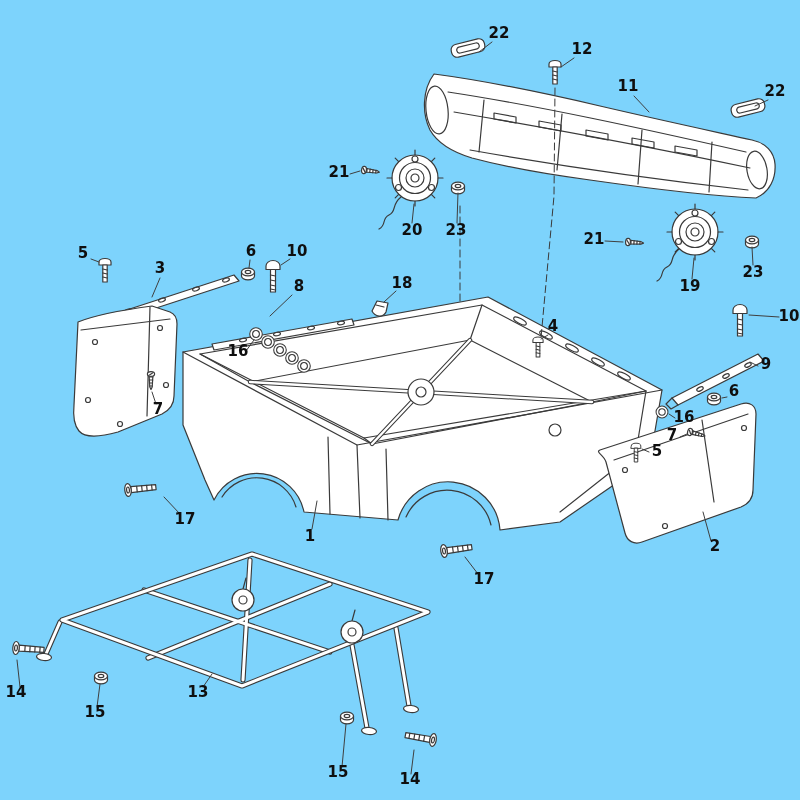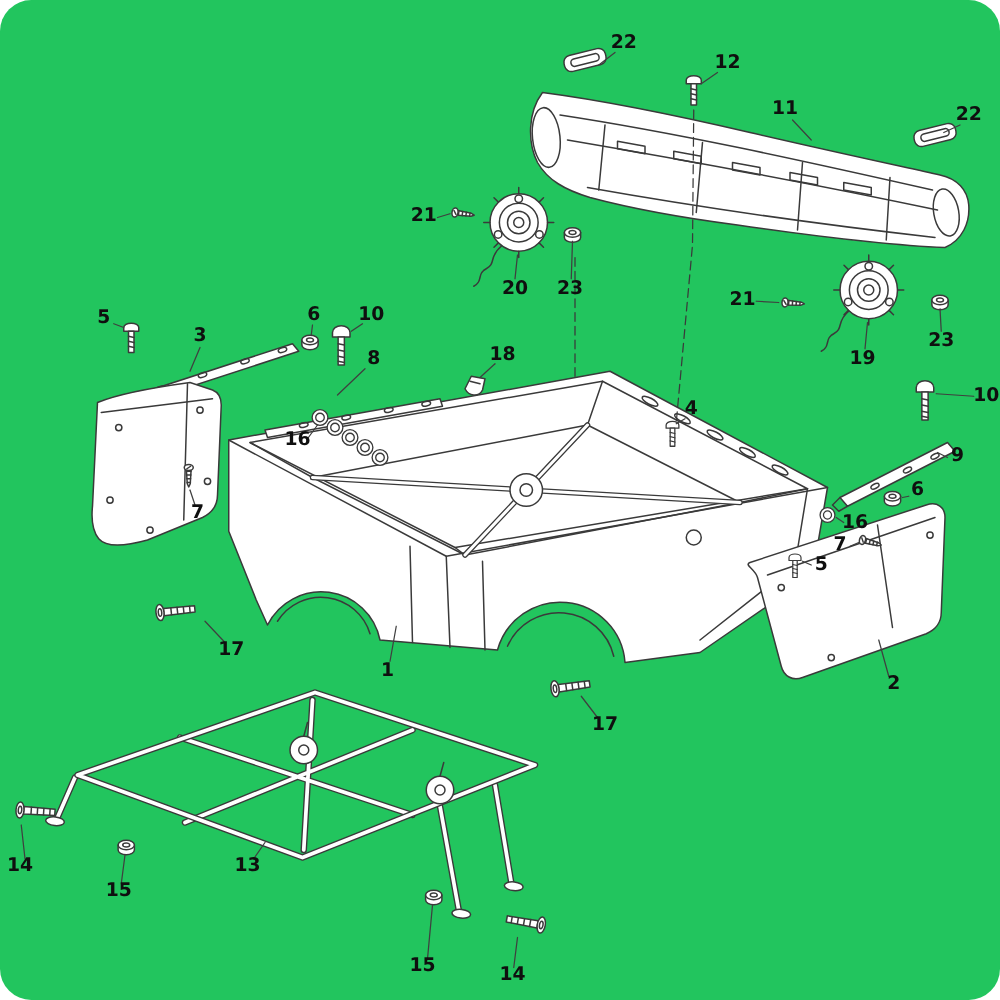--- a/index.html
+++ b/index.html
@@ -1,17 +1,17 @@
 <!DOCTYPE html>
 <html><head>
 <meta charset="utf-8">
 <style>
   html,body{margin:0;padding:0;background:#ffffff;}
-  .page{position:relative;width:800px;height:800px;background:#22c55e;overflow:hidden;
-        font-family:"DejaVu Sans", sans-serif;border-radius:25px;}
+  .page{position:relative;width:800px;height:800px;background:#7dd3fc;overflow:hidden;
+        font-family:"DejaVu Sans", sans-serif;}
   svg{display:block;}
   .callout{font-family:"DejaVu Sans", sans-serif;font-weight:bold;font-size:15px;
            fill:#0f0f0f;stroke:none;text-anchor:middle;}
   .leader{stroke:#3f3f3f;stroke-width:1;fill:none;}
 </style>
 </head>
 <body>
 
 <div class="page">
 <svg width="800" height="800" viewBox="0 0 800 800" stroke="#3a3a3a" stroke-width="1.2" fill="none" stroke-linecap="round" stroke-linejoin="round">

